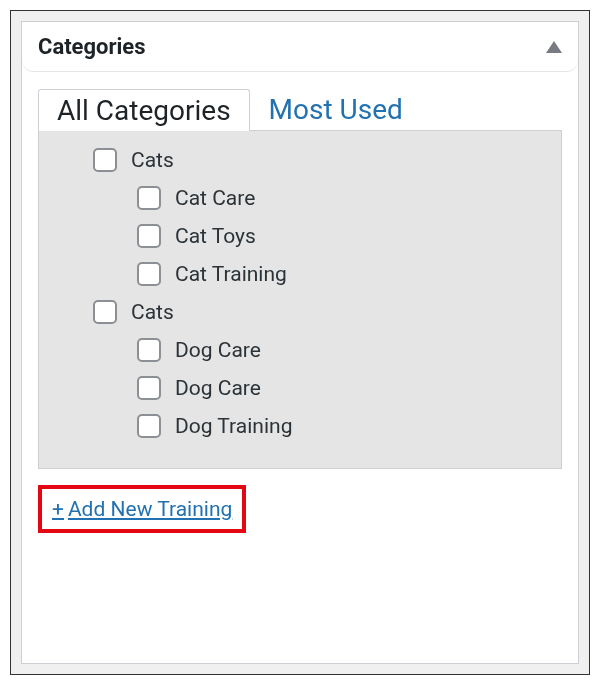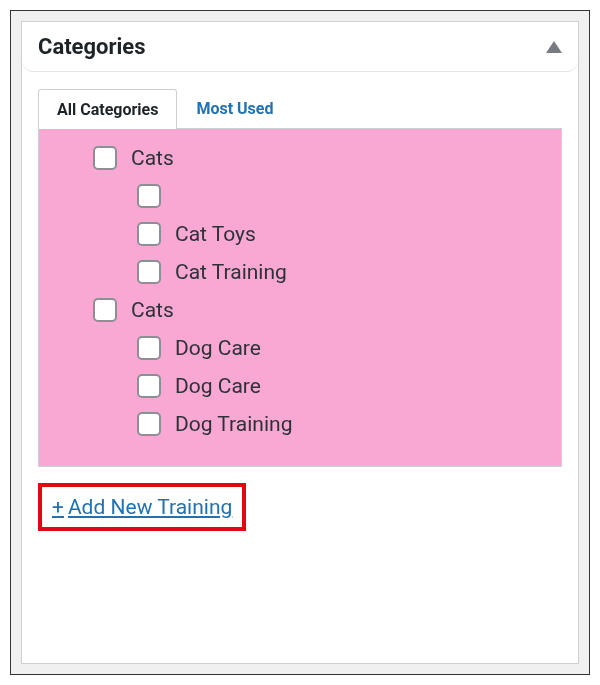--- a/index.html
+++ b/index.html
@@ -49,41 +49,40 @@
       display: flex;
       flex-direction: column;
     }
     .tabs {
       display: flex;
       align-items: flex-end;
       position: relative;
       z-index: 2;
     }
     .tab {
-      padding: 10px 18px;
-      font-size: 16px;
+      padding: 4px 18px;
+      font-size: 28px;
       cursor: pointer;
       border: 1px solid transparent;
       border-bottom: none;
       background: transparent;
       color: #2271b1;
-      font-weight: bold;
     }
     .tab.active {
       background: #fff;
       border-color: #ccd0d4;
       color: #1d2327;
       border-top-left-radius: 3px;
       border-top-right-radius: 3px;
       position: relative;
       top: 1px;
     }
     .category-box {
       border: 1px solid #ccd0d4;
-      background: #f9a8d4;
+      background: #e5e5e5;
       padding: 10px 6px 26px 10px;
       height: 339px;
       position: relative;
       display: flex;
     }
     .category-scroll {
       flex: 1;
       overflow-y: scroll;
       padding-right: 6px;
     }
@@ -158,20 +157,21 @@
           <ul class="cats">
             <li>
               <div class="cat-row lvl0">
                 <span class="cb"></span>
                 <span class="cat-label">Cats</span>
               </div>
             </li>
             <li>
               <div class="cat-row lvl1">
                 <span class="cb"></span>
+                <span class="cat-label">Cat Care</span>
               </div>
             </li>
             <li>
               <div class="cat-row lvl1">
                 <span class="cb"></span>
                 <span class="cat-label">Cat Toys</span>
               </div>
             </li>
             <li>
               <div class="cat-row lvl1">

